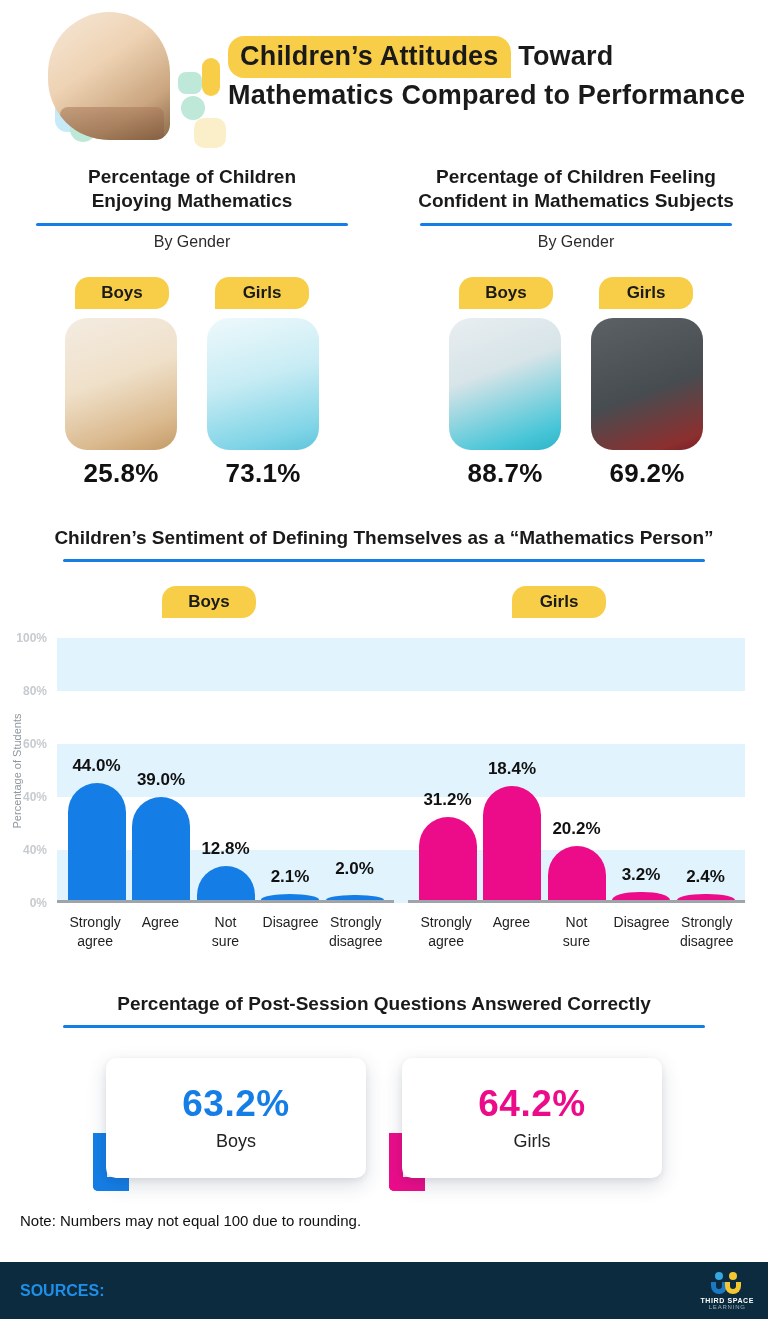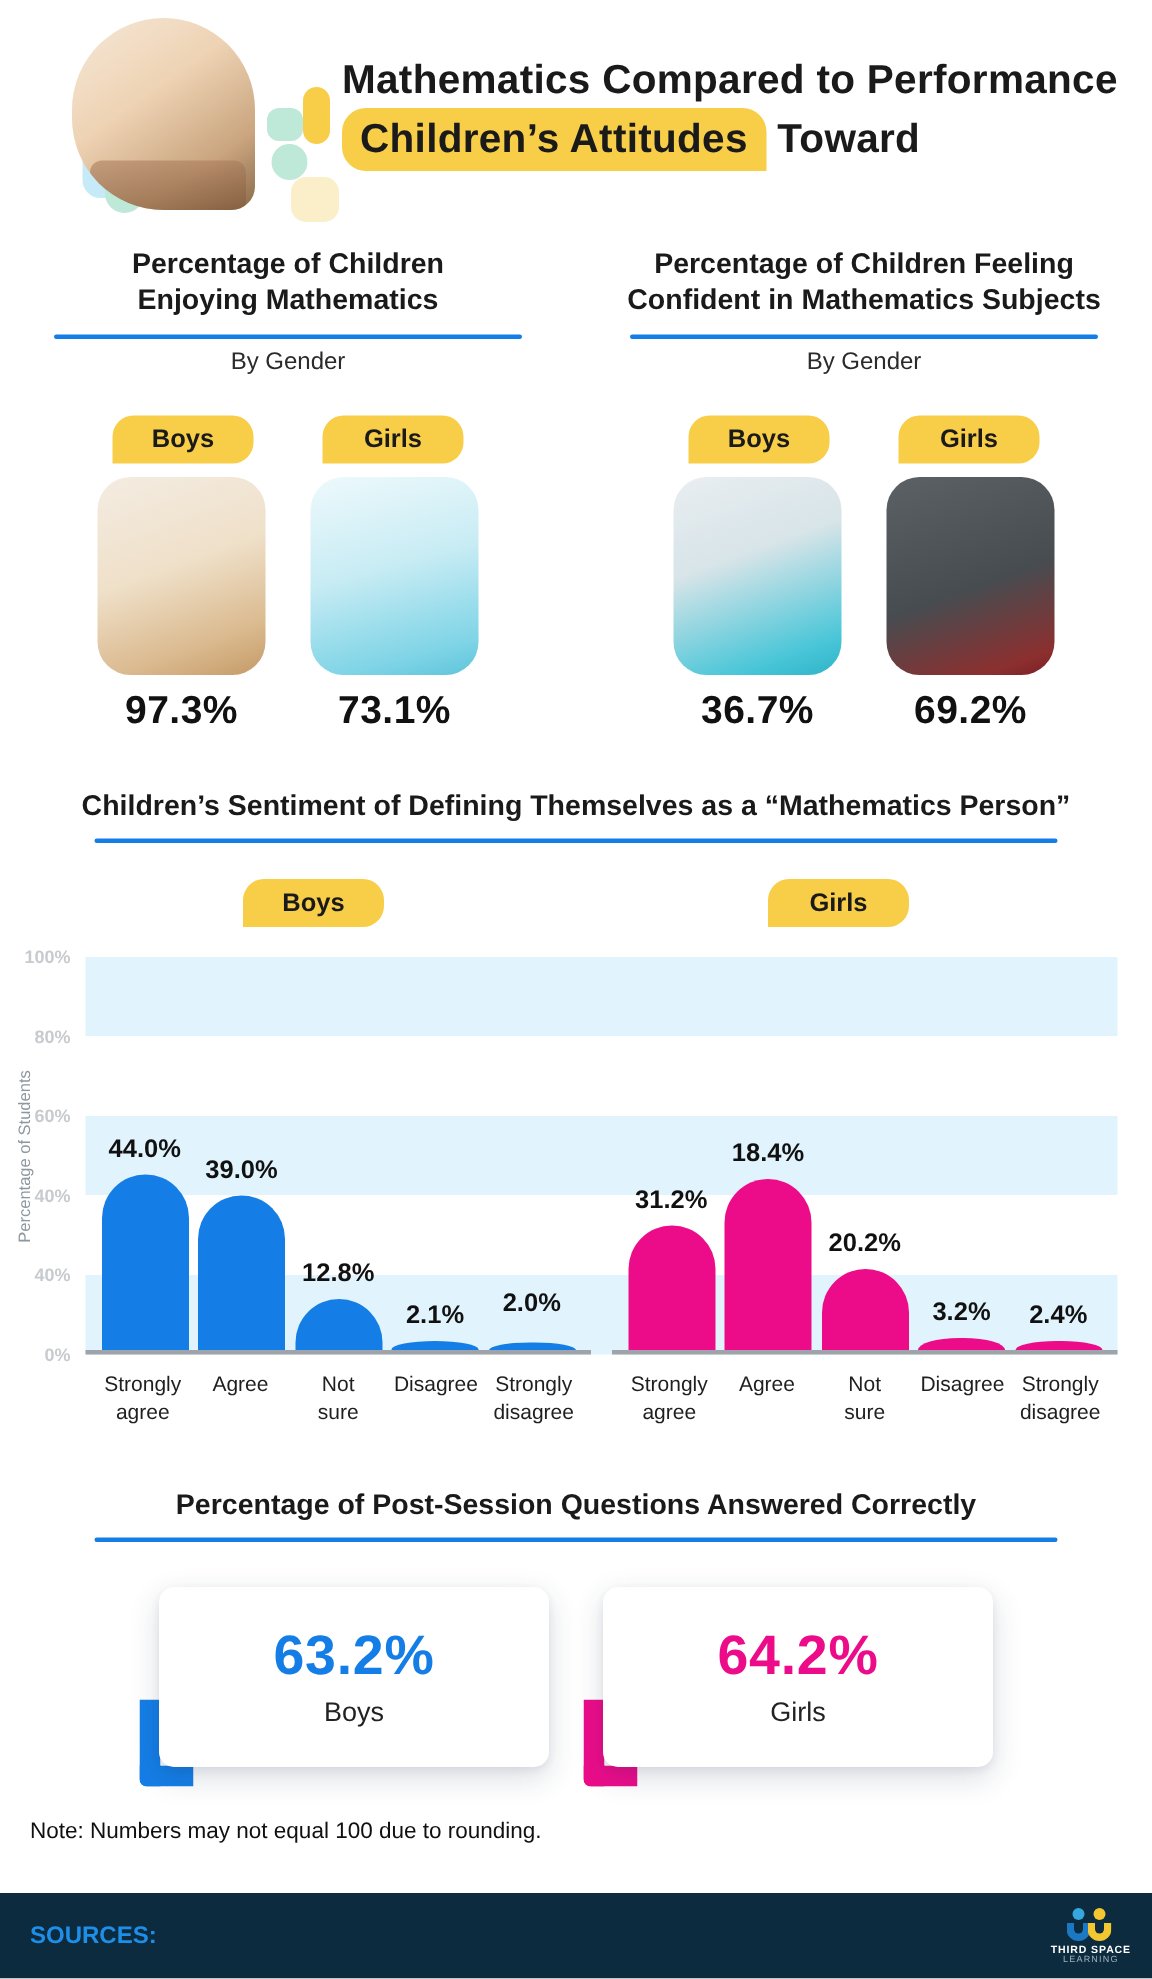--- a/index.html
+++ b/index.html
@@ -120,62 +120,62 @@
     <div class="shape s-yellow-pale" style="left:44px;top:28px;width:42px;height:40px;border-radius:12px;"></div>
     <div class="shape s-blue-lt" style="left:37px;top:80px;width:36px;height:52px;border-radius:12px;"></div>
     <div class="shape s-mint" style="left:52px;top:116px;width:26px;height:26px;border-radius:50%;"></div>
     <div class="shape s-yellow" style="left:184px;top:58px;width:18px;height:38px;border-radius:9px;"></div>
     <div class="shape s-mint" style="left:160px;top:72px;width:24px;height:22px;border-radius:8px;"></div>
     <div class="shape s-mint" style="left:163px;top:96px;width:24px;height:24px;border-radius:50%;"></div>
     <div class="shape s-yellow-pale" style="left:176px;top:118px;width:32px;height:30px;border-radius:10px;"></div>
     <div class="hero-photo" aria-label="Children raising hands in a classroom"></div>
   </div>
   <div class="title-block">
-    <div class="title-line">Mathematics Compared to Performance</div>
     <div class="title-line">
       <span class="hl">Children’s Attitudes</span><span> Toward</span>
     </div>
+    <div class="title-line">Mathematics Compared to Performance</div>
   </div>
 </div>
 
 <div class="compare-row">
   <div class="compare-col">
     <div class="sec-title">Percentage of Children
 Enjoying Mathematics</div>
     <div class="rule"></div>
     <div class="sub">By Gender</div>
     <div class="badge-row">
       <div class="badge">Boys</div>
       <div class="badge">Girls</div>
     </div>
     <div class="photo-row">
       <div class="photo ph-enjoy-boy" aria-label="Boy playing with number tiles at a desk"></div>
       <div class="photo ph-enjoy-girl" aria-label="Girl writing equations on a clear board"></div>
     </div>
     <div class="val-row">
-      <div class="pct">97.3%</div>
+      <div class="pct">25.8%</div>
       <div class="pct">73.1%</div>
     </div>
   </div>
 
   <div class="compare-col">
     <div class="sec-title">Percentage of Children Feeling
 Confident in Mathematics Subjects</div>
     <div class="rule"></div>
     <div class="sub">By Gender</div>
     <div class="badge-row">
       <div class="badge">Boys</div>
       <div class="badge">Girls</div>
     </div>
     <div class="photo-row">
       <div class="photo ph-conf-boy" aria-label="Boy with headphones studying at a laptop"></div>
       <div class="photo ph-conf-girl" aria-label="Girl writing formulas on a blackboard"></div>
     </div>
     <div class="val-row">
-      <div class="pct">36.7%</div>
+      <div class="pct">88.7%</div>
       <div class="pct">69.2%</div>
     </div>
   </div>
 </div>
 
 <div class="chart-section">
   <div class="chart-title">Children’s Sentiment of Defining Themselves as a “Mathematics Person”</div>
   <div class="rule chart-rule"></div>
   <div class="legend-row">
     <div class="badge">Boys</div>

